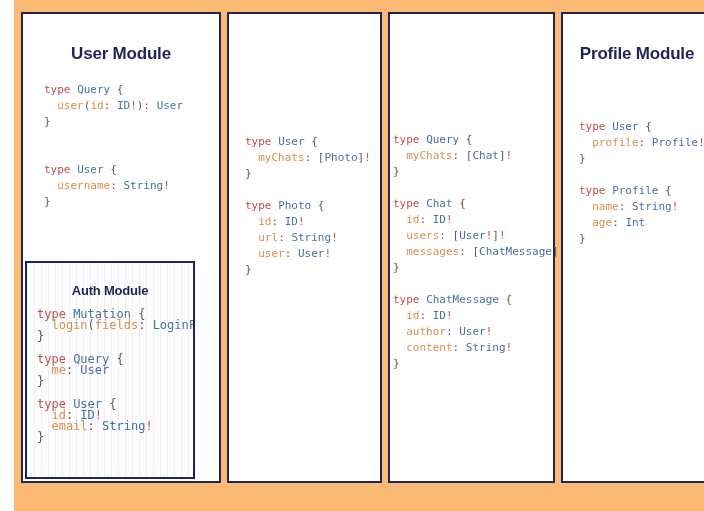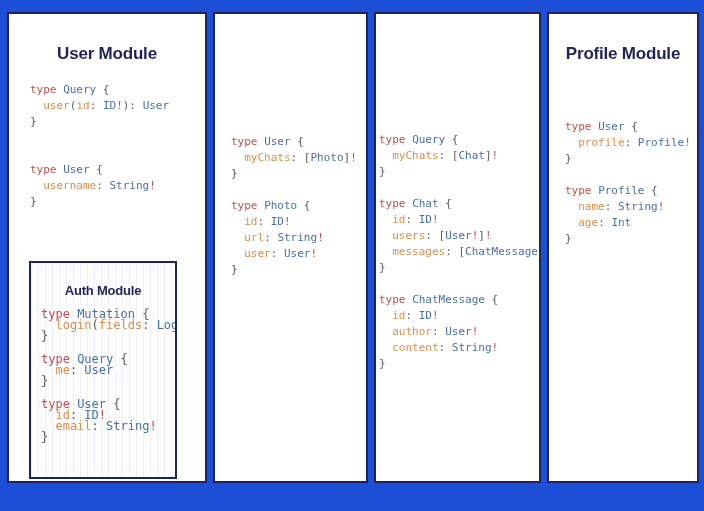--- a/index.html
+++ b/index.html
@@ -12,21 +12,22 @@
     height: 511px;
     position: relative;
     overflow: hidden;
     font-family: "Liberation Sans", sans-serif;
     -webkit-font-smoothing: antialiased;
   }
 
   #canvas {
     position: absolute;
     inset: 0;
-    background: #1d4ed8;
+    background: #fdba74;
+    margin-left: 14px;
   }
 
   
   .panel {
     position: absolute;
     background: #ffffff;
     border: 2px solid #1f2456;
     box-sizing: border-box;
   }
   .panel-title {
@@ -69,23 +70,23 @@
   #panel-profile .panel-title { position: absolute; left: 0; right: 0; top: 30px; }
 
   #user-code    { position: absolute; left: 21px; top: 68px; }
   #gallery-code { position: absolute; left: 16px; top: 120px; }
   #chat-code    { position: absolute; left: 3px; top: 118px; }
   #profile-code { position: absolute; left: 16px; top: 105px; }
 
   
   #panel-auth {
     position: absolute;
-    left: 20px;
+    left: 2px;
     top: 247px;
-    width: 148px;
+    width: 170px;
     height: 218px;
     border: 2px solid #1f2456;
     box-sizing: border-box;
     background-color: #fdfdfe;
     background-image: repeating-linear-gradient(
       to right,
       rgba(120,130,190,0.10) 0px,
       rgba(120,130,190,0.10) 1px,
       rgba(255,255,255,0) 1px,
       rgba(255,255,255,0) 7px

